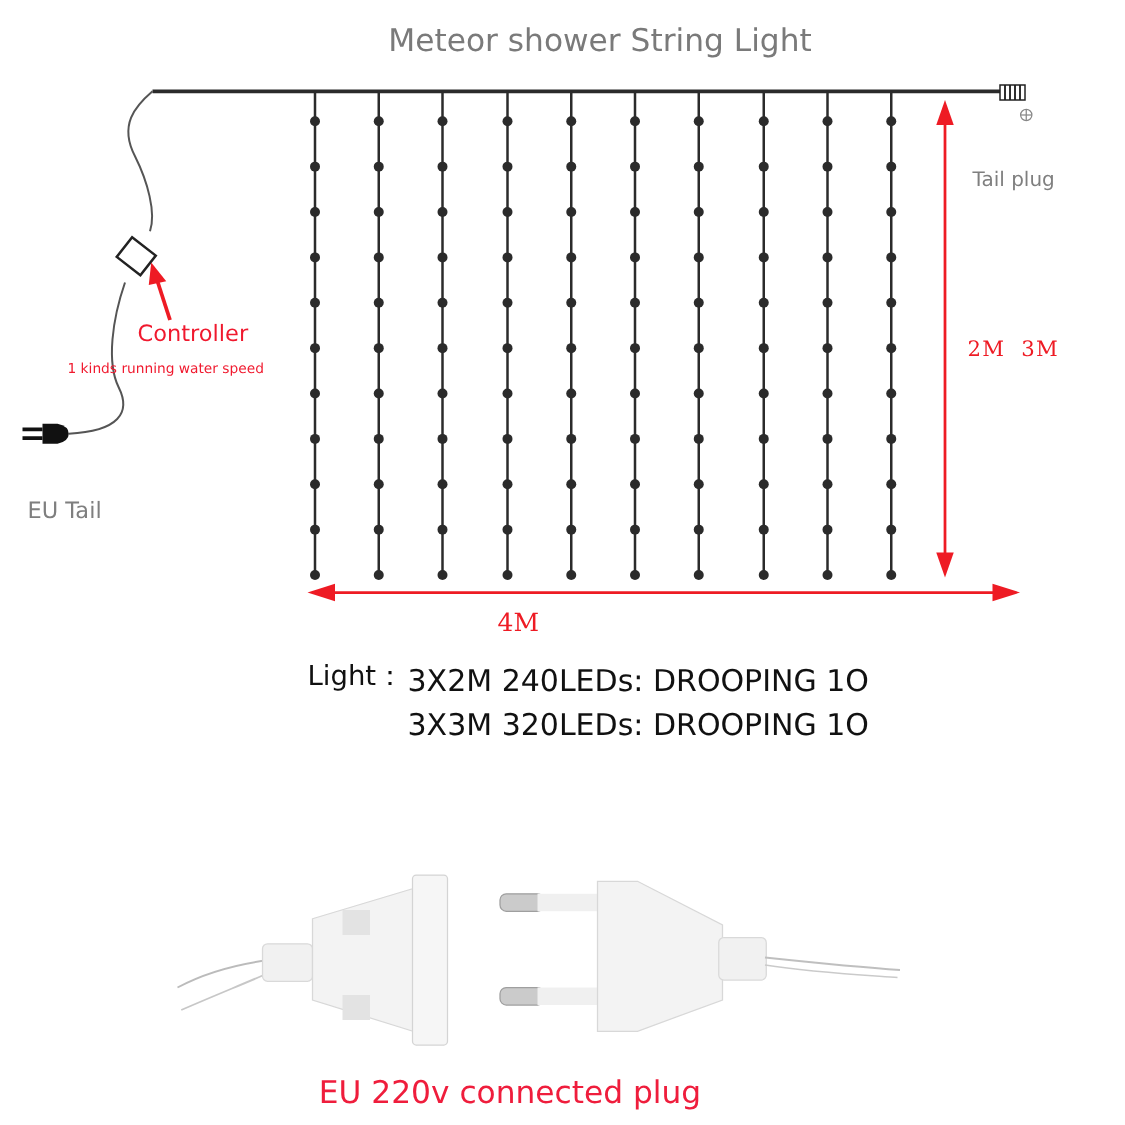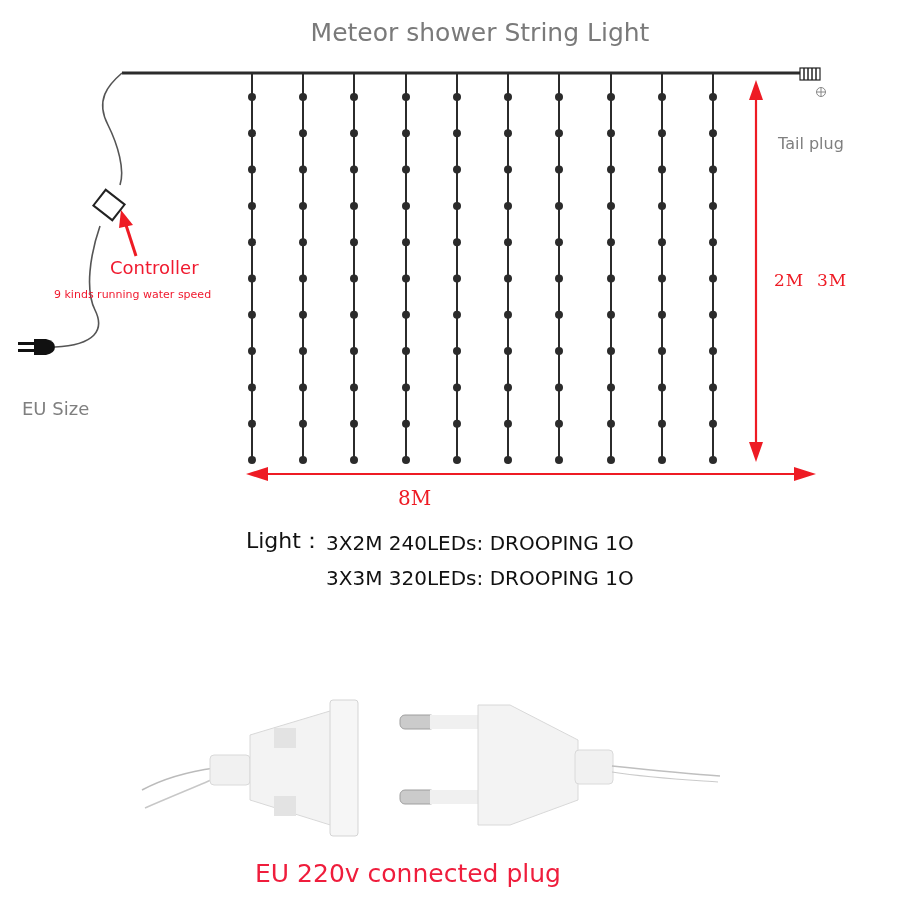--- a/index.html
+++ b/index.html
@@ -7,21 +7,21 @@
   .abs{position:absolute;}
   .title{left:0;width:960px;top:18px;text-align:center;font-size:25px;color:#7a7a7a;}
   .gray-label{color:#7f7f7f;margin-top:28px;}
   .tail-label{left:778px;top:106px;font-size:16px;}
   .eu-label{left:22px;top:370px;font-size:18px;}
   .ctrl-label{left:110px;top:257px;font-size:18px;color:#f0192e;}
   .ctrl-sub{left:54px;top:288px;font-size:11px;color:#f0192e;}
   .dim-v{left:774px;top:270px;font-size:17px;color:#ee1b24;font-family:"DejaVu Serif","Liberation Serif",serif;letter-spacing:1px;}
   .dim-h{left:398px;top:486px;font-size:20px;color:#ee1b24;font-family:"DejaVu Serif","Liberation Serif",serif;}
   .size-lbl{left:246px;top:526px;font-size:22px;color:#111;}
-  .size-row{left:326px;font-size:20px;color:#111;}
+  .size-row{left:326px;font-size:24px;color:#111;}
   .plug-caption{left:0;width:816px;top:859px;text-align:center;font-size:25px;color:#ef1d3c;}
   svg{position:absolute;left:0;top:0;}
 </style>
 </head>
 <body>
 
 <svg width="900" height="900">
 
   <line x1="122" y1="73" x2="800" y2="73" stroke="#2b2b2b" stroke-width="3"></line>
 
@@ -200,23 +200,23 @@
     <rect x="430" y="790" width="55" height="14" fill="#f0f0f0"></rect>
     <path d="M478 705 L510 705 L578 740 L578 800 L510 825 L478 825 Z" fill="#f3f3f3" stroke="#d6d6d6"></path>
     <rect x="575" y="750" width="38" height="34" rx="4" fill="#f1f1f1" stroke="#d8d8d8"></rect>
     <path d="M612 766 C 650 770, 690 774, 720 776" fill="none" stroke="#bcbcbc" stroke-width="1.5"></path>
     <path d="M612 772 C 650 778, 690 780, 718 782" fill="none" stroke="#c8c8c8" stroke-width="1.2"></path>
   </g>
 </svg>
 
 <div class="abs title">Meteor shower String Light</div>
 <div class="abs gray-label tail-label">Tail plug</div>
-<div class="abs gray-label eu-label">EU Size</div>
+<div class="abs gray-label eu-label">EU Tail</div>
 <div class="abs ctrl-label">Controller</div>
-<div class="abs ctrl-sub">9 kinds running water speed</div>
+<div class="abs ctrl-sub">1 kinds running water speed</div>
 <div class="abs dim-v" style="white-space:pre">2M  3M</div>
-<div class="abs dim-h">8M</div>
+<div class="abs dim-h">4M</div>
 
 <div class="abs size-lbl">Light：</div>
 <div class="abs size-row" style="top:531px">3X2M 240LEDs: DROOPING 1O</div>
 <div class="abs size-row" style="top:566px">3X3M 320LEDs: DROOPING 1O</div>
 
 <div class="abs plug-caption">EU 220v connected plug</div>
 
 </body></html>

